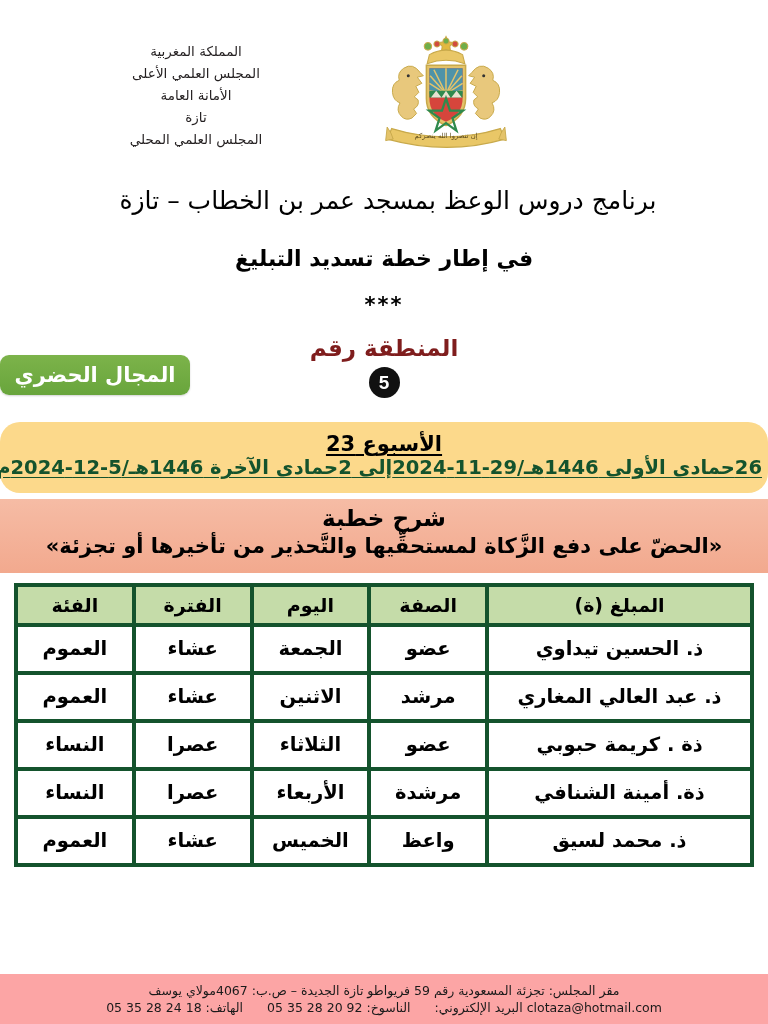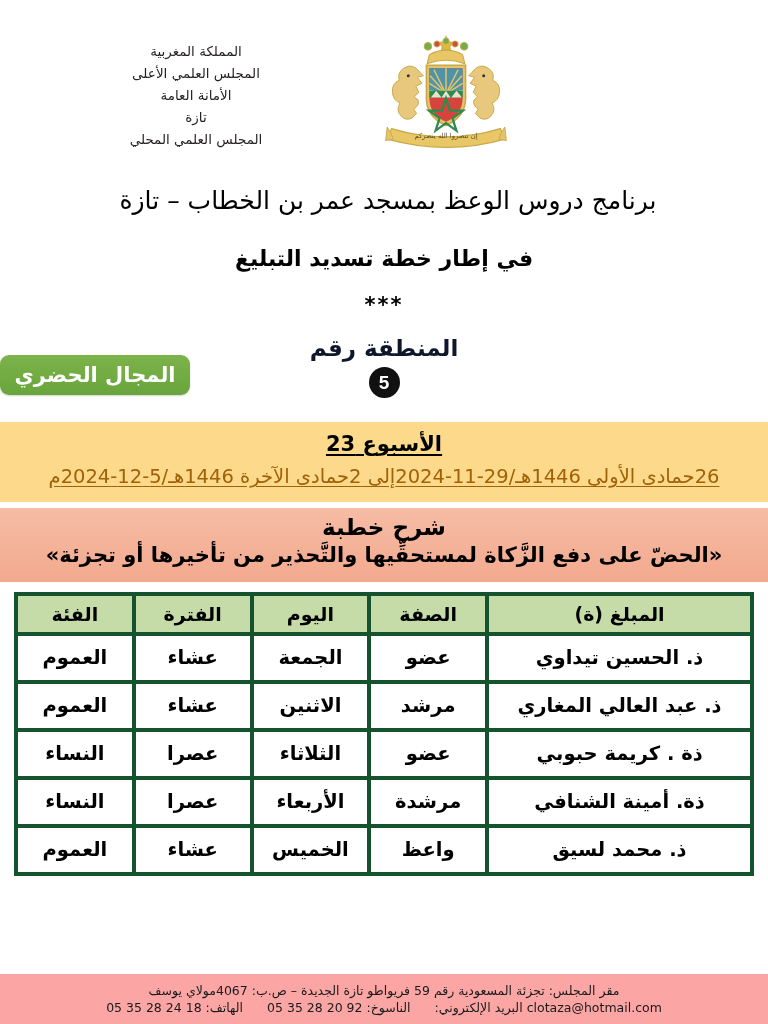--- a/index.html
+++ b/index.html
@@ -76,21 +76,21 @@
     font-size: 21px;
     font-weight: bold;
     letter-spacing: 2px;
     margin-top: 20px;
     color: #000;
   }
   .zone-title {
     font-size: 23px;
     font-weight: bold;
     margin-top: 18px;
-    color: #0f172a;
+    color: #7f1d1d;
   }
   .zone-number {
     margin: 6px auto 0 auto;
     width: 31px;
     height: 31px;
     border-radius: 50%;
     background: #111111;
     color: #ffffff;
     font-size: 19px;
     font-weight: bold;
@@ -116,34 +116,34 @@
     border-radius: 9px;
     box-shadow: 0 1px 2px rgba(0,0,0,0.18);
   }
 
   
   .week-band {
     margin-top: 24px;
     background: #fcd98b;
     padding: 10px 6px 14px 6px;
     text-align: center;
+    border-radius: 20px;
   }
   .week-title {
     font-size: 21px;
     font-weight: bold;
     color: #000;
     text-decoration: underline;
     text-underline-offset: 3px;
     display: inline-block;
   }
   .week-dates {
     font-size: 19.5px;
-    font-weight: normal;
-    color: #a16207;
-    margin-top: 9px;
+    font-weight: bold;
+    color: #14532d;
     text-decoration: underline;
     text-underline-offset: 3px;
     white-space: nowrap;
     display: block;
   }
 
   
   .khutba-band {
     margin-top: 6px;
     background: linear-gradient(180deg, #f6bca5 0%, #f2a98e 100%);

